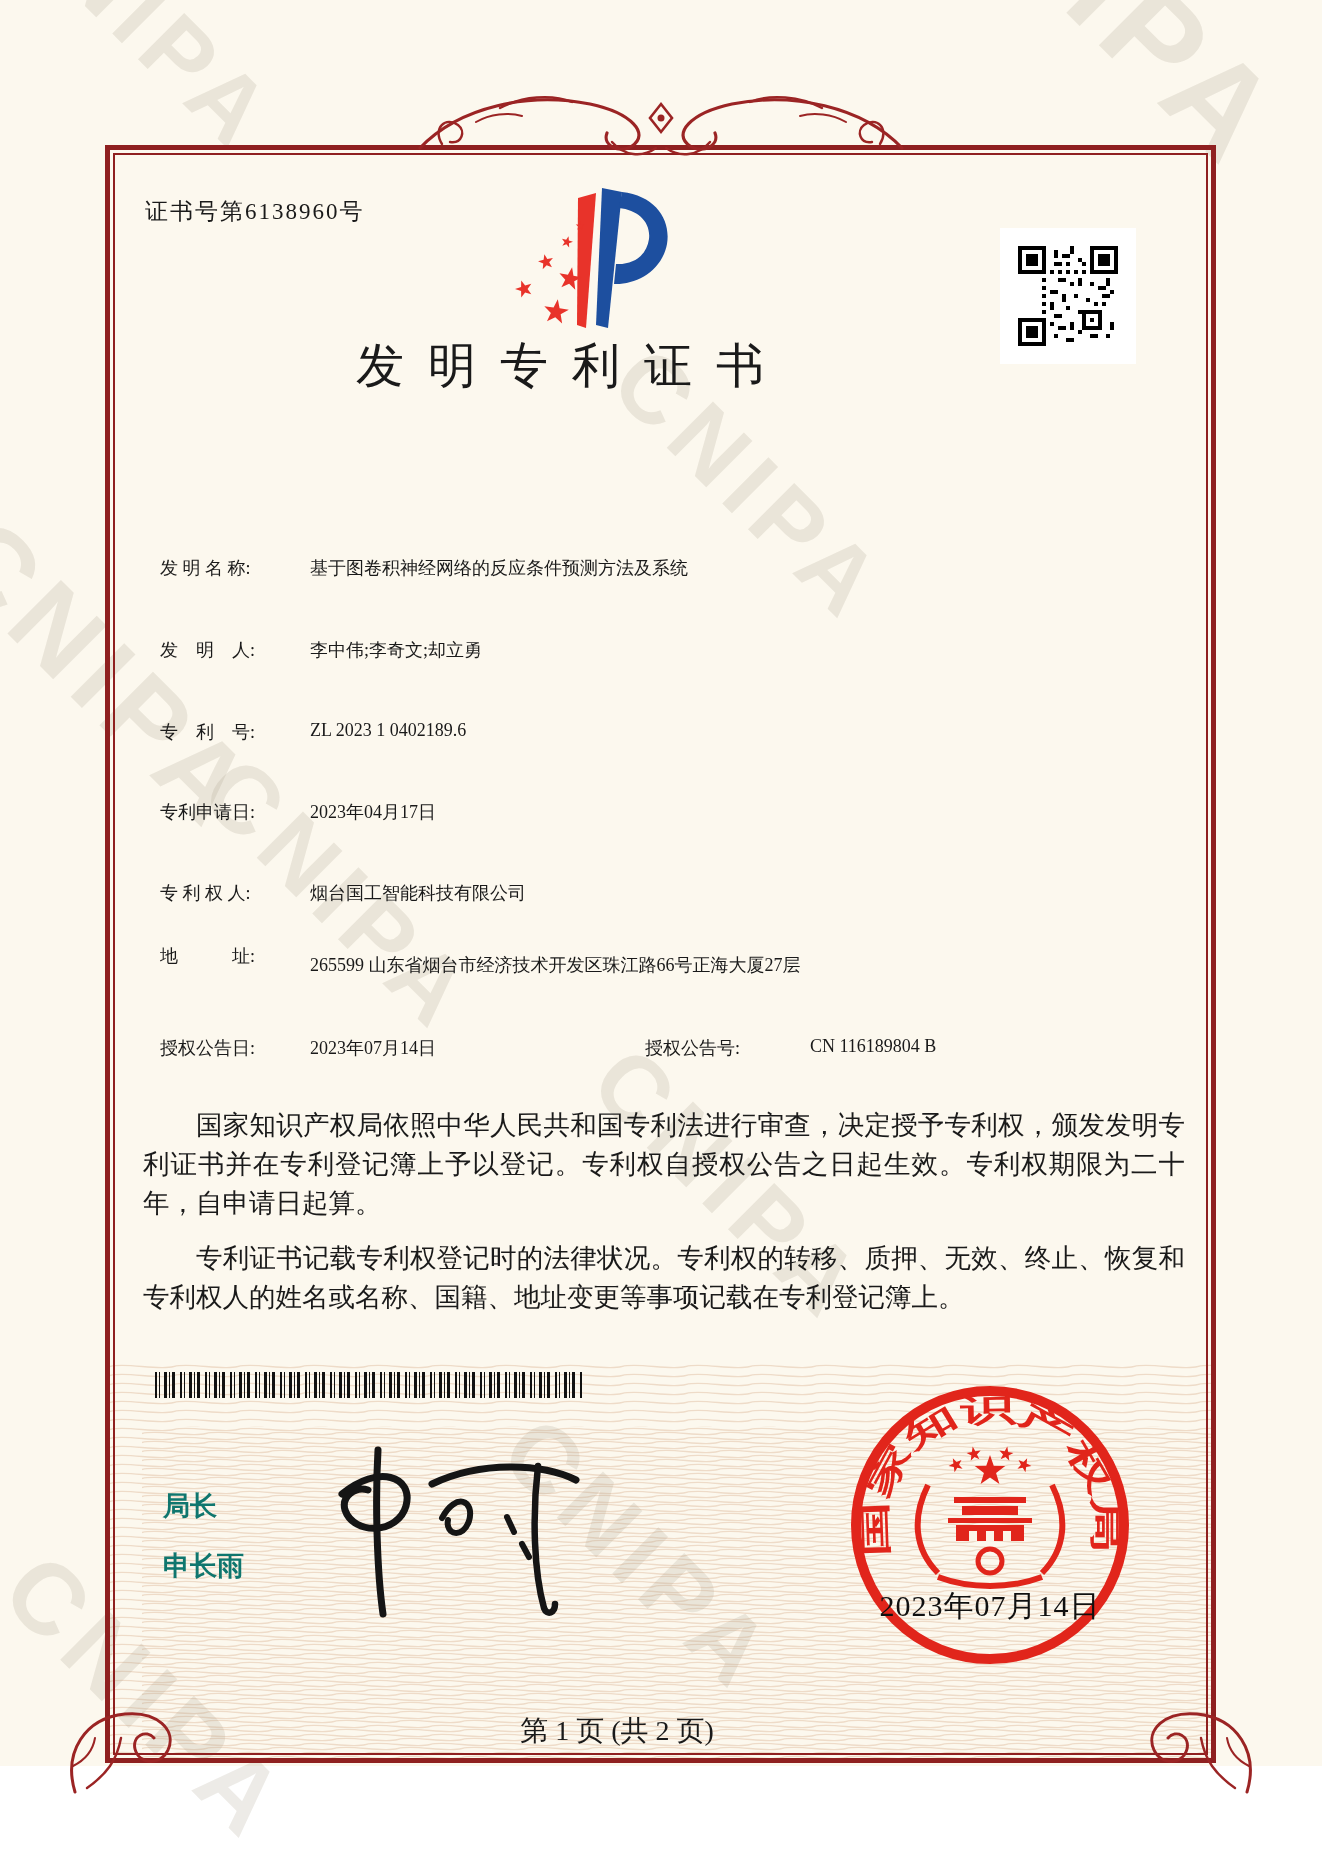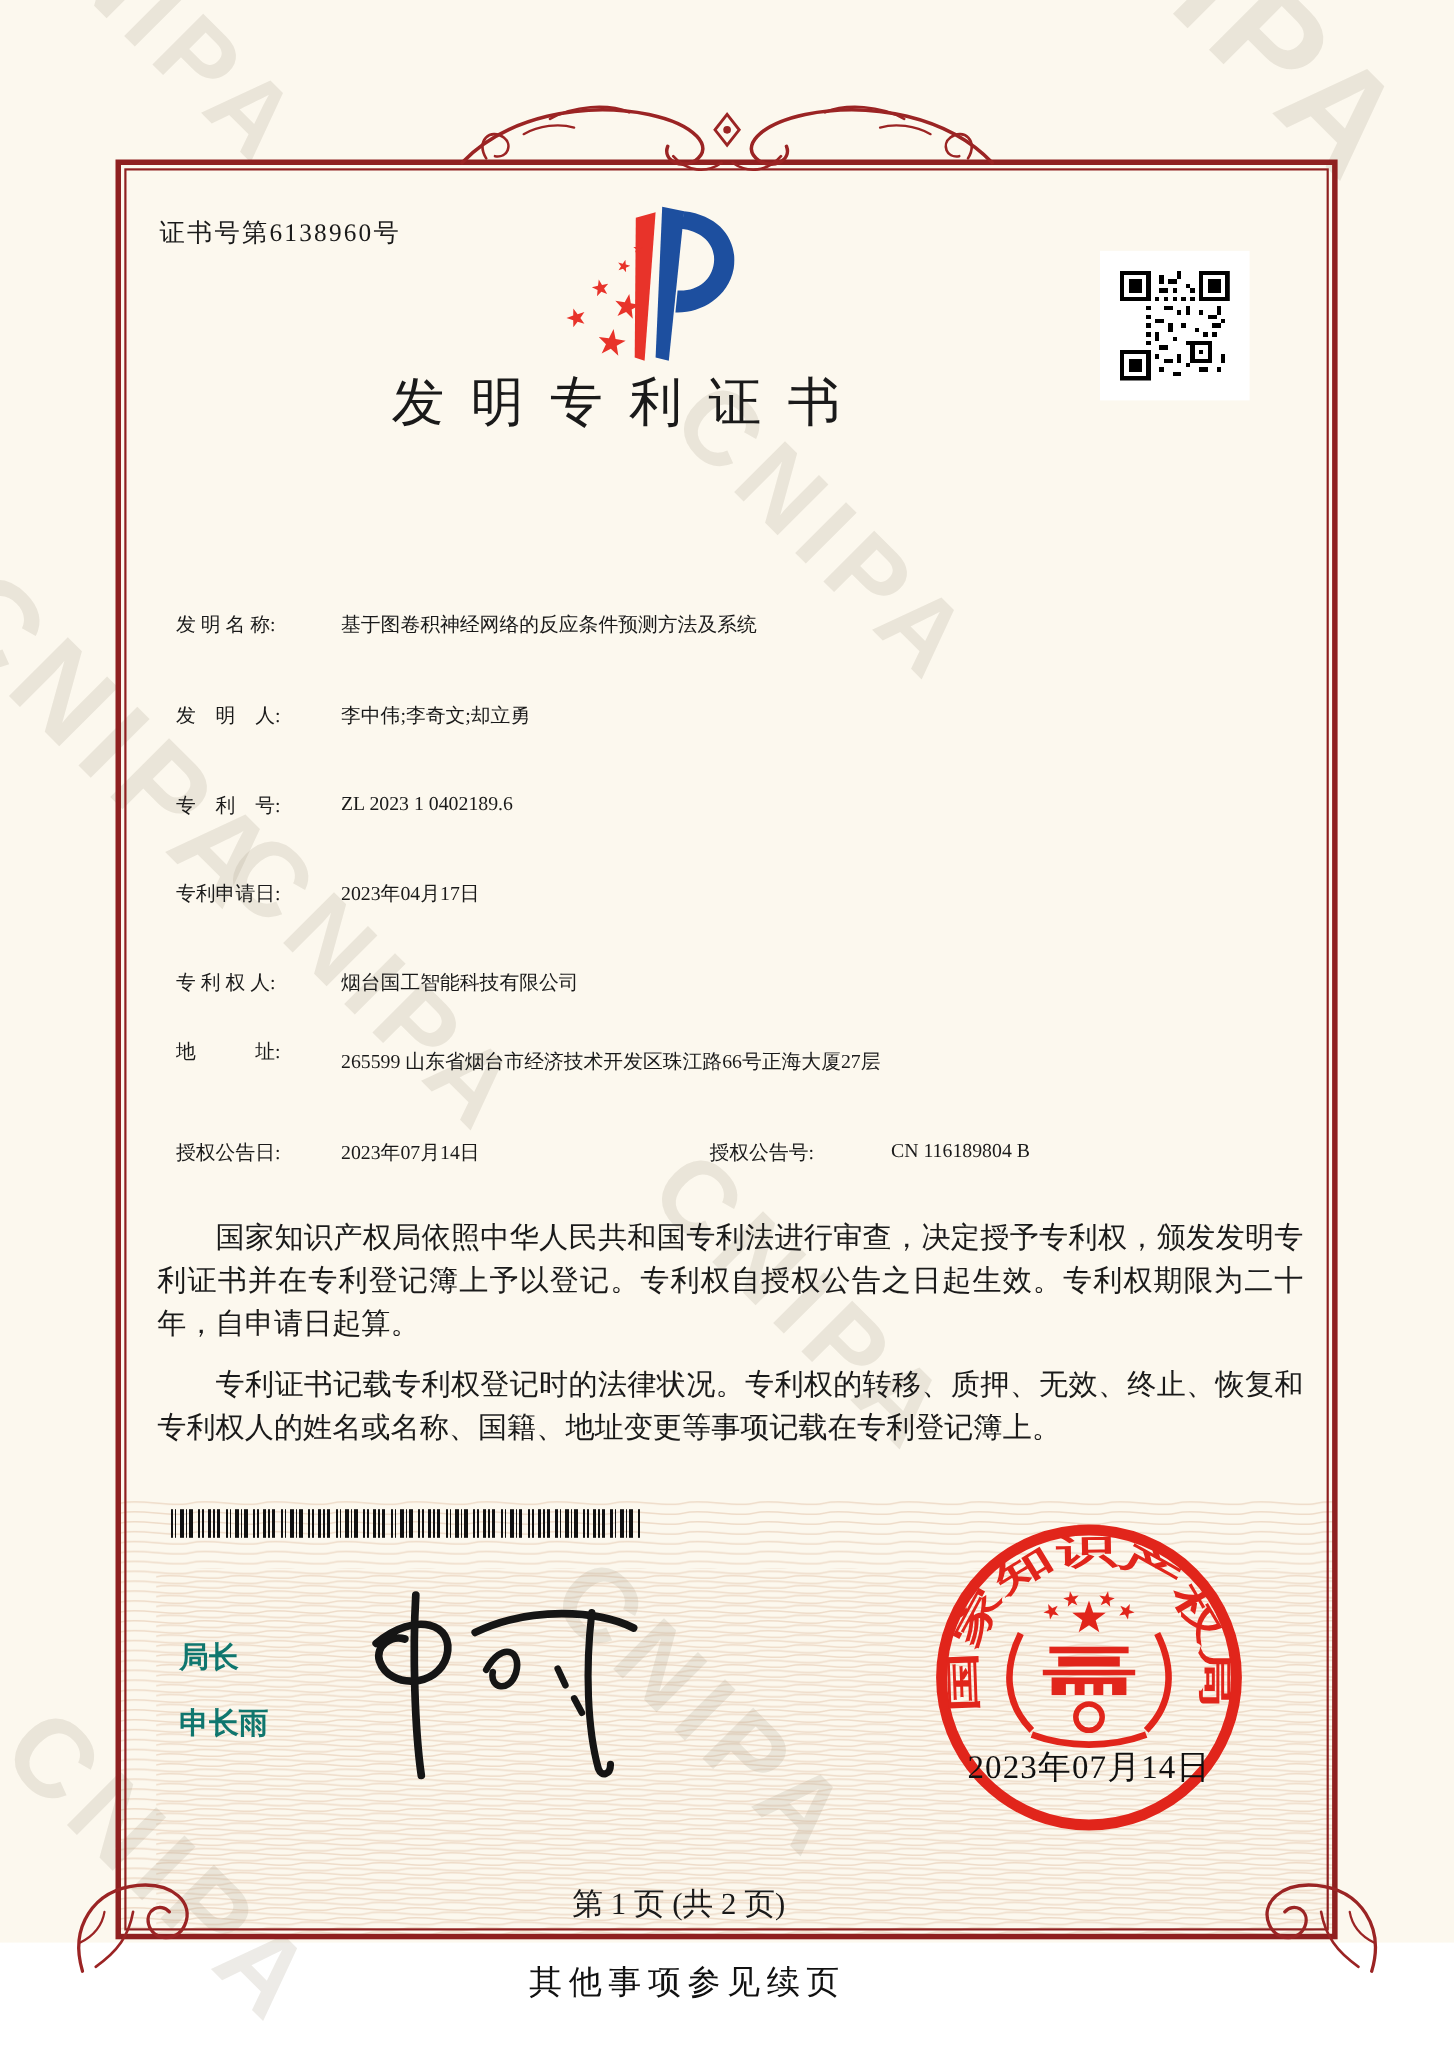--- a/index.html
+++ b/index.html
@@ -270,15 +270,14 @@
       <rect x="13" y="8" width="8" height="10" fill="#fcf4e8"></rect>
       <circle cx="0" cy="38" r="12" fill="none" stroke="#e1251b" stroke-width="5"></circle>
       <path d="M-62,-38 C-78,-6 -76,26 -52,50" fill="none" stroke="#e1251b" stroke-width="6"></path>
       <path d="M62,-38 C78,-6 76,26 52,50" fill="none" stroke="#e1251b" stroke-width="6"></path>
       <path d="M-52,54 C-20,66 20,66 52,54" fill="none" stroke="#e1251b" stroke-width="6"></path>
     </g>
   </svg>
   <div class="abs content seal-date">2023年07月14日</div>
 
   <div class="abs content page-no">第 1 页 (共 2 页)</div>
-  <div class="abs content foot-note">其他事项参见续页</div>
 
 </div>
 
 </body></html>

